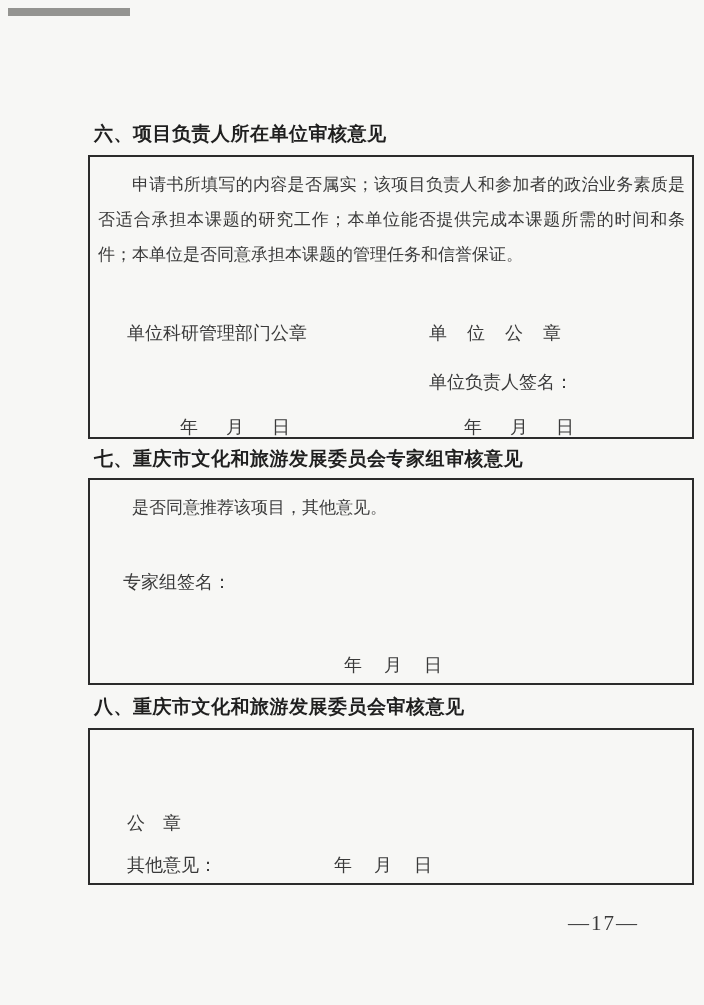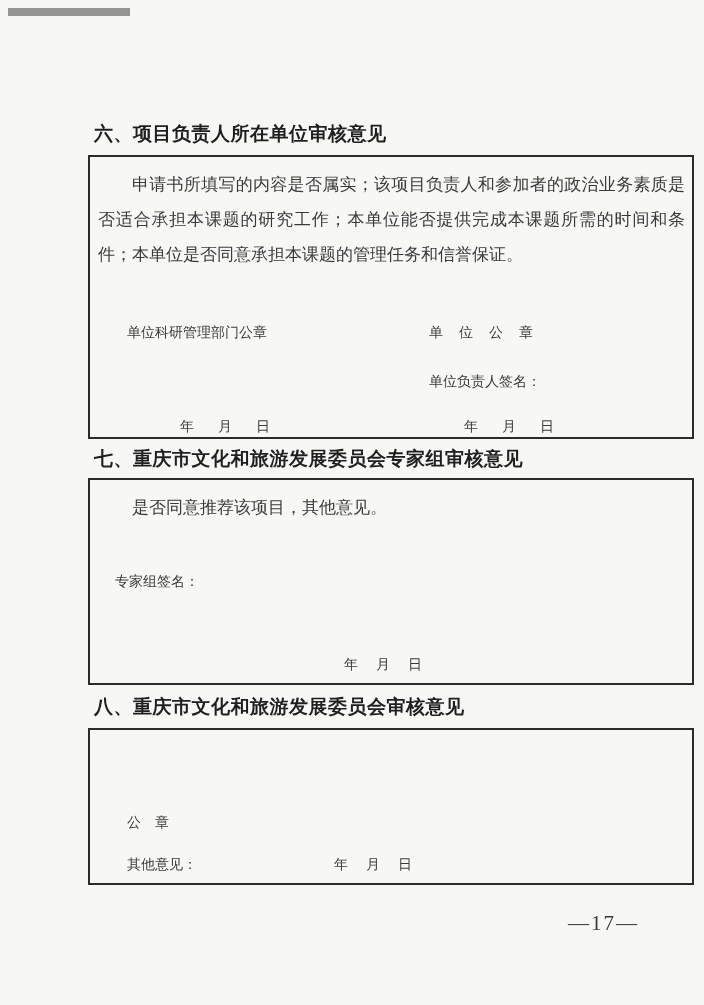--- a/index.html
+++ b/index.html
@@ -54,34 +54,34 @@
     position: absolute;
     left: 4px; right: 3px; top: 6px;
     font-size: 17px;
     line-height: 35px;
     text-indent: 34px;
     text-align: justify;
     color: var(--ink);
   }
   .lbl {
     position: absolute;
-    font-size: 14px;
+    font-size: 18px;
     line-height: 20px;
     white-space: nowrap;
     color: var(--ink);
   }
   
   .b1-stamp-left  { left: 33px;  top: 162px; }
   .b1-stamp-right { left: 335px; top: 162px; letter-spacing: 1px; }
   .b1-phone       { left: 33px;  top: 211px; }
   .b1-sign        { left: 335px; top: 211px; }
   .b1-date-left   { left: 86px;  top: 256px; letter-spacing: 5px; }
   .b1-date-right  { left: 370px; top: 256px; letter-spacing: 5px; }
   
-  .b2-sign        { left: 21px;  top: 88px; }
+  .b2-sign        { left: 29px;  top: 88px; }
   .b2-date        { left: 250px; top: 171px; letter-spacing: 2px; }
   
   .b3-stamp       { left: 33px;  top: 79px; }
   .b3-sign        { left: 33px;  top: 121px; }
   .b3-date        { left: 240px; top: 121px; letter-spacing: 2px; }
   .pageno {
     position: absolute;
     left: 556px; top: 899px;
     font-size: 21px;
     letter-spacing: 2px;

